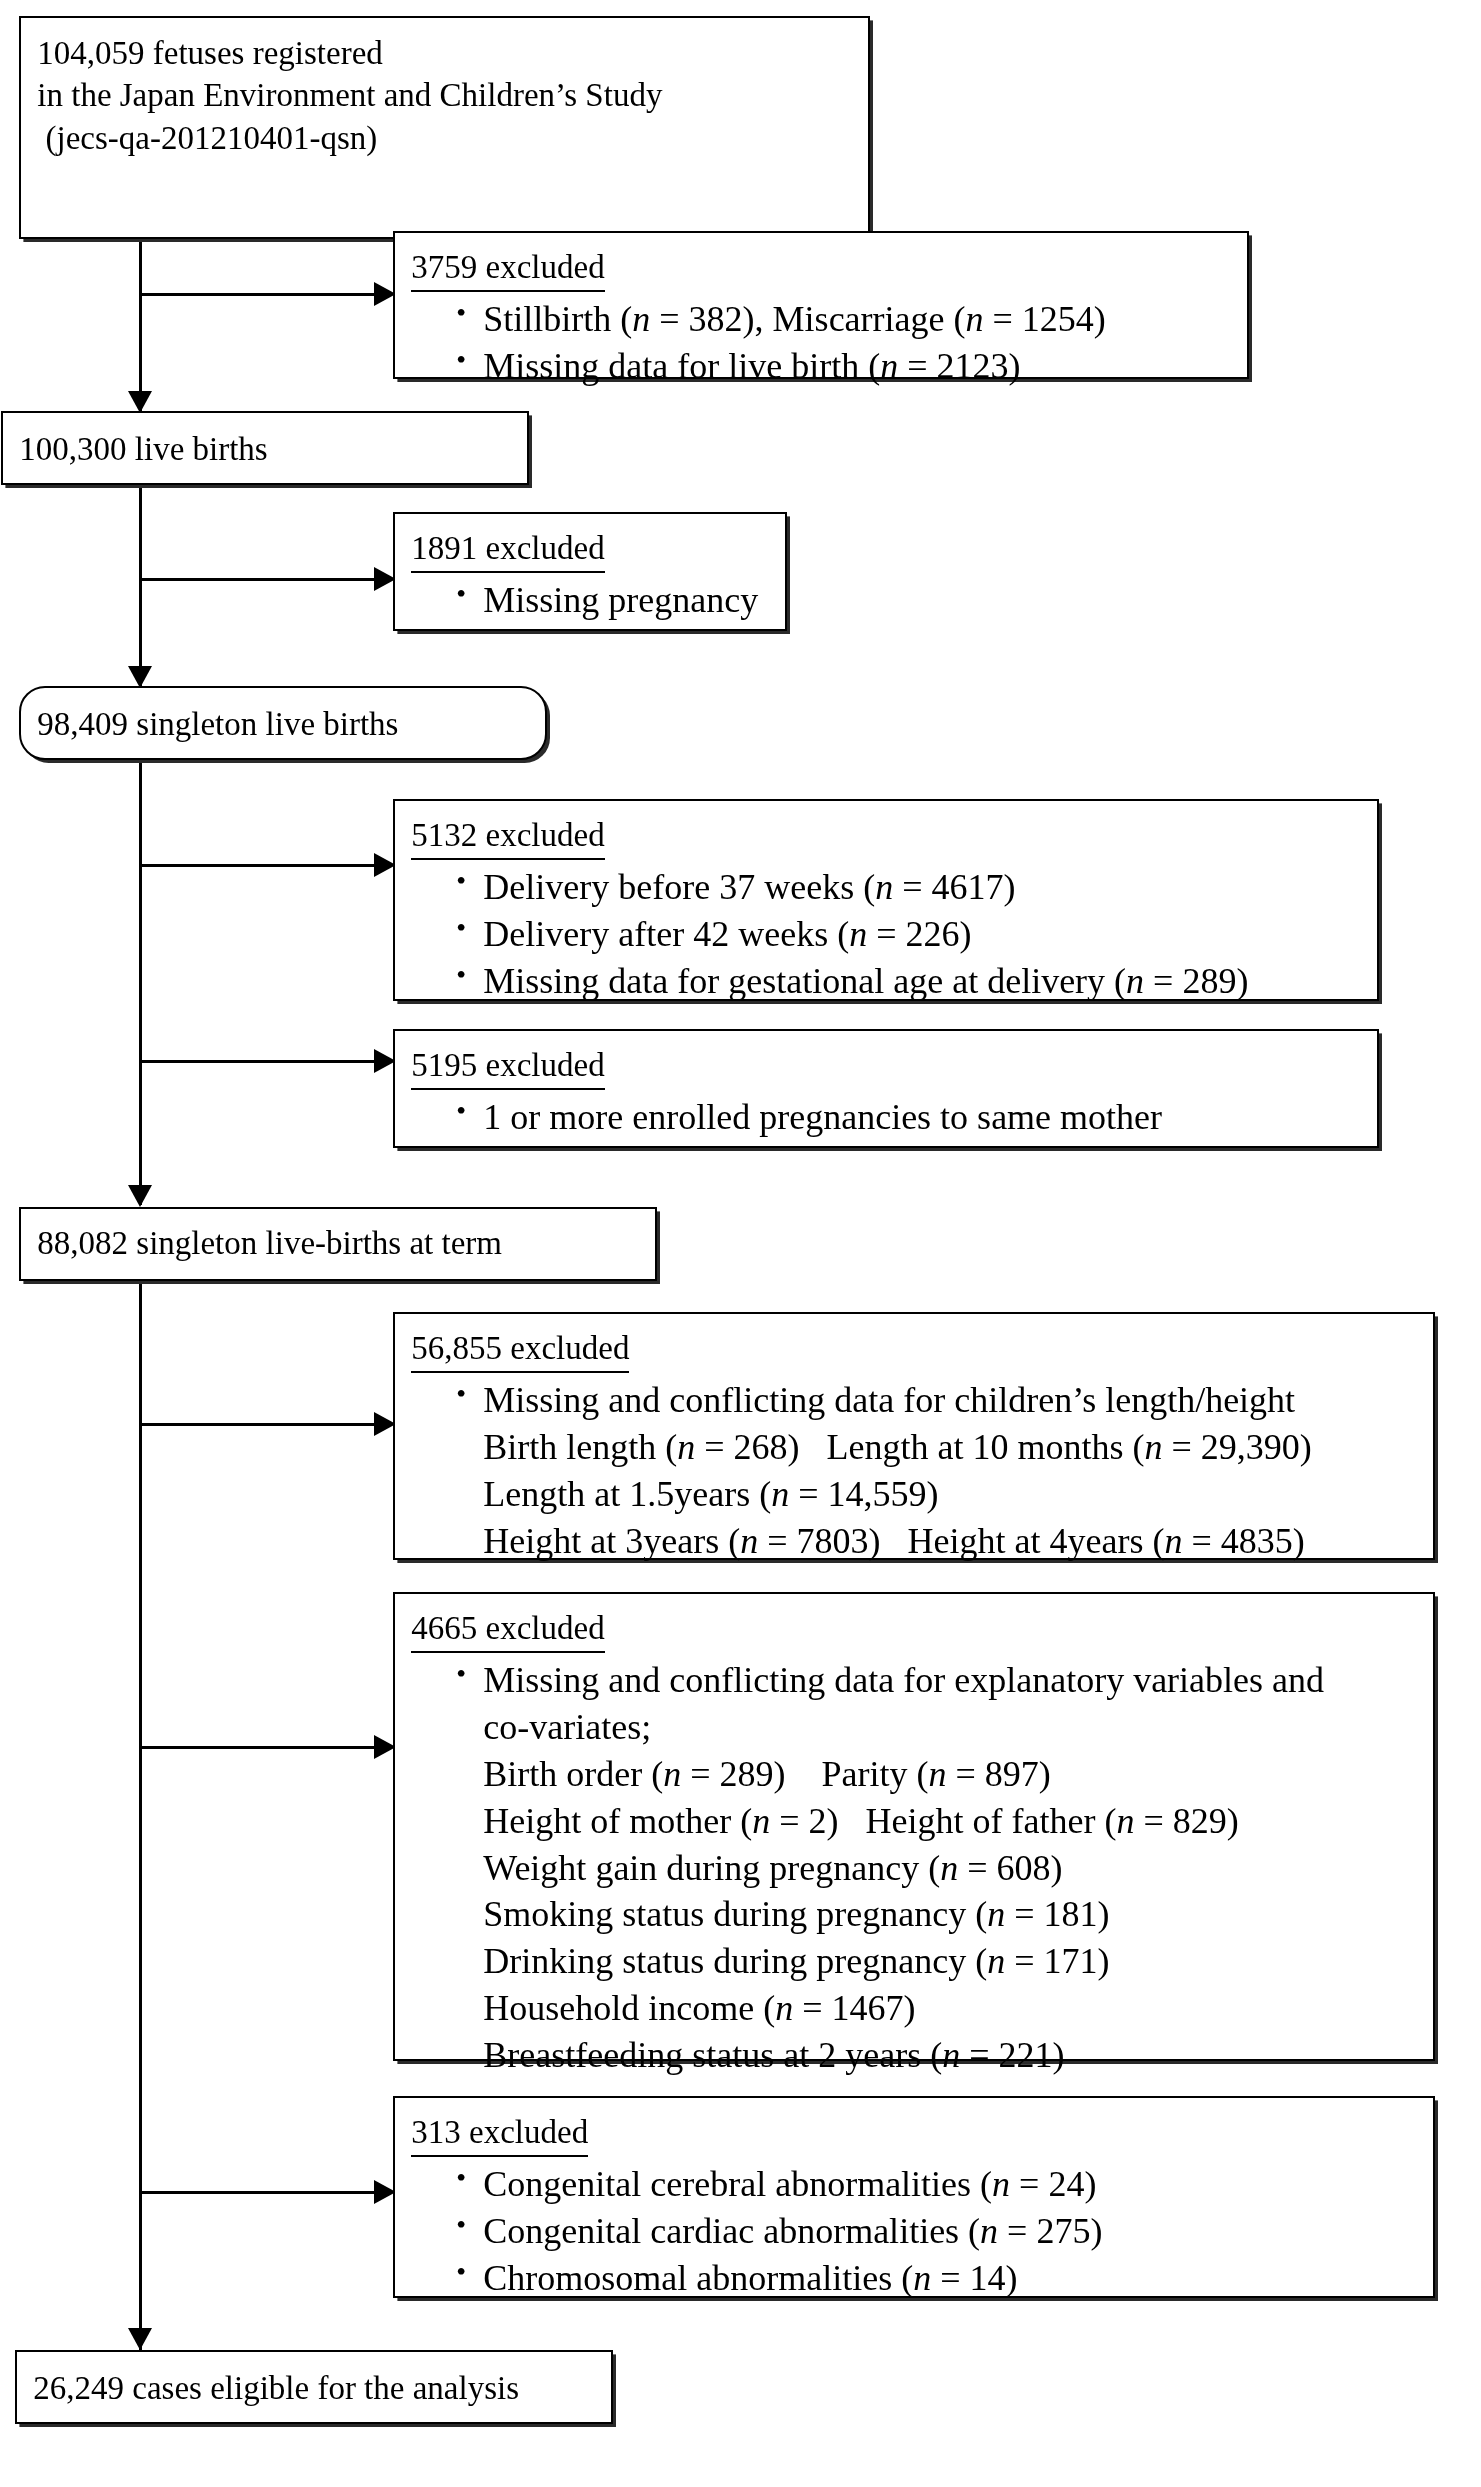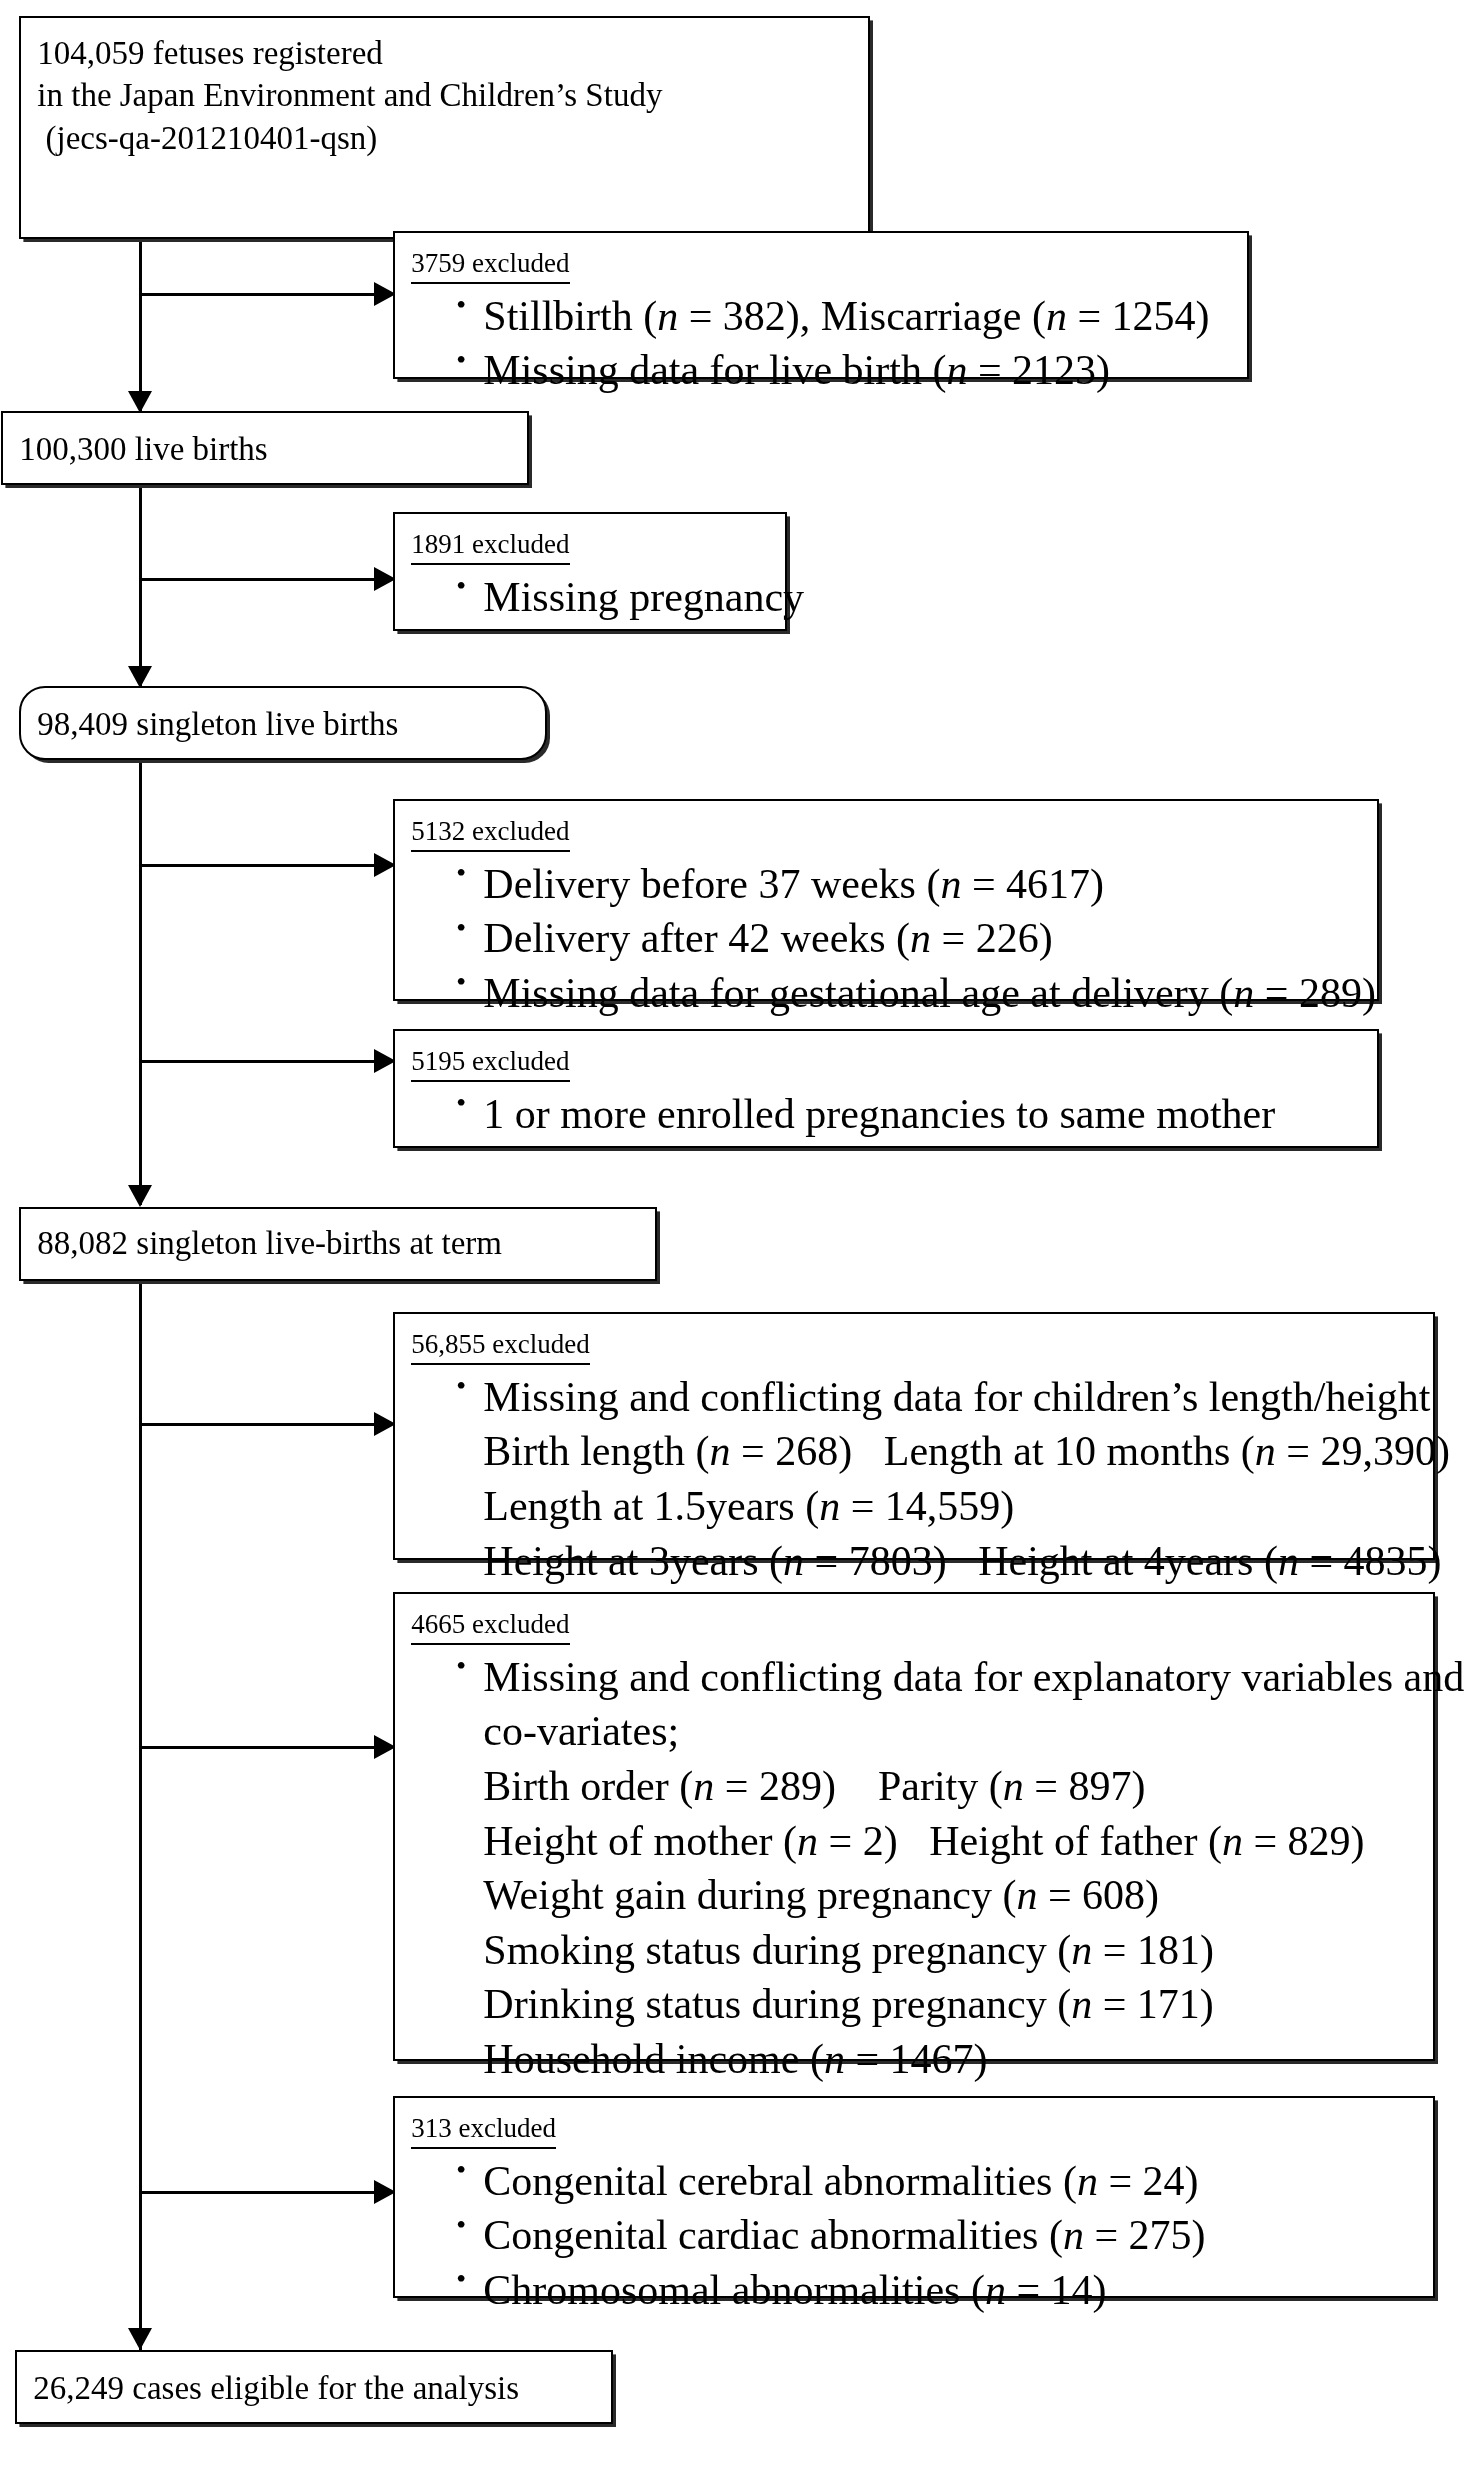--- a/index.html
+++ b/index.html
@@ -28,36 +28,36 @@
   }
   .box-inner {
     padding: 13.3px 16.3px;
   }
   .line-main {
     font-size: 33px;
     line-height: 1.30;
     white-space: nowrap;
   }
   .excl-head {
-    font-size: 27px;
+    font-size: 33px;
     line-height: 1.28;
     display: inline-block;
     border-bottom: 2.2px solid #000000;
     padding-bottom: 1.5px;
     margin-bottom: 4.4px;
     white-space: nowrap;
   }
   ul.excl-list {
     list-style: none;
     margin: 0;
     padding: 0 0 0 42px;
   }
   ul.excl-list > li {
     position: relative;
-    font-size: 42px;
+    font-size: 36px;
     line-height: 1.30;
     white-space: nowrap;
     padding-left: 30px;
   }
   ul.excl-list > li.bulleted::before {
     content: "\2022";
     position: absolute;
     left: 3px;
     top: -1.5px;
     font-size: 28px;

